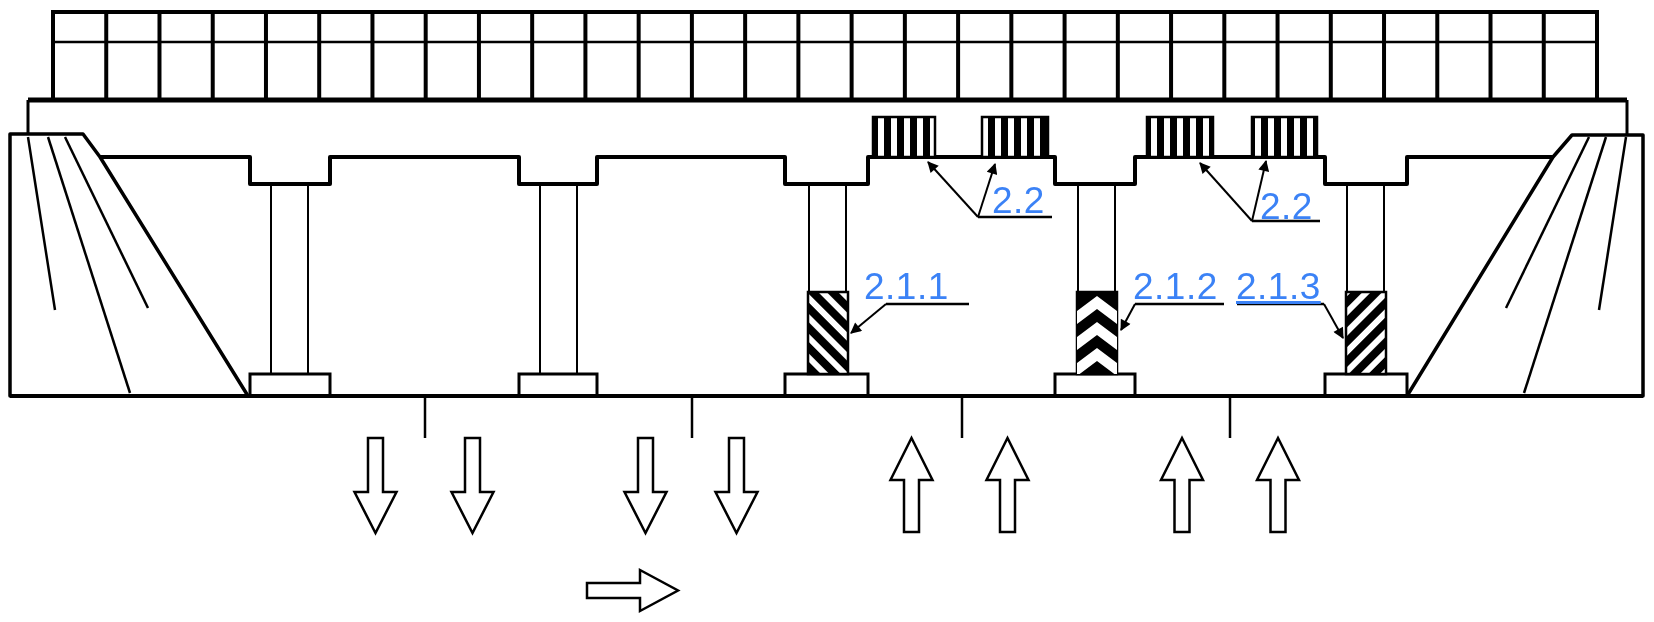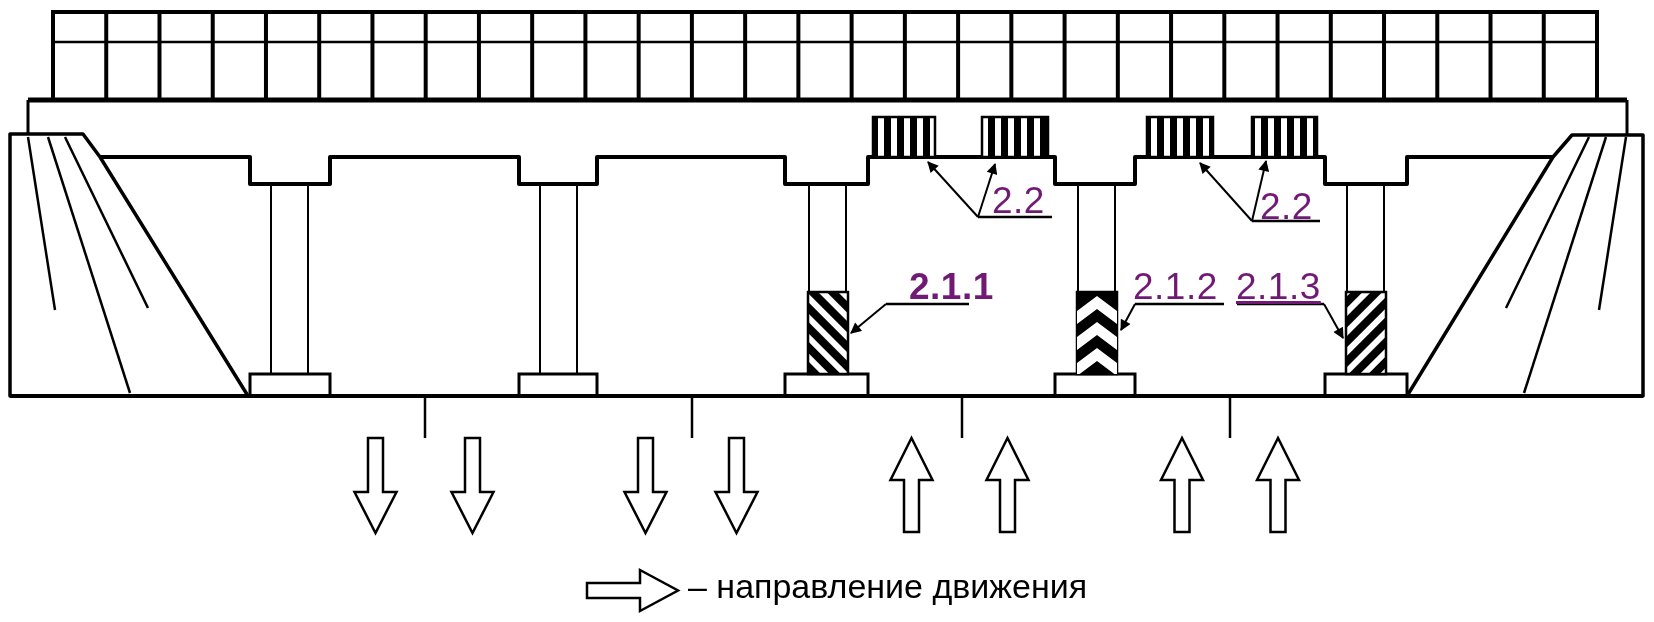--- a/index.html
+++ b/index.html
@@ -6,21 +6,21 @@
   .stage{
     position:relative;
     width:1654px;height:622px;
     background:#ffffff;
     font-family:"Liberation Sans", sans-serif;
     overflow:hidden;
   }
   .stage svg{position:absolute;left:0;top:0;}
   .dlabel{
     position:absolute;
-    color:#701a75;
+    color:#3b82f6;
     font-family:"Liberation Sans", sans-serif;
     font-size:37px;
     line-height:1;
     white-space:nowrap;
     letter-spacing:0.5px;
   }
   .legend-text{
     position:absolute;
     left:688px;top:569px;
     color:#000;
@@ -192,21 +192,20 @@
   <g fill="#fff" stroke="#000" stroke-width="2.5" stroke-linejoin="miter">
     <path d="M904,532 L904,480 L890.5,480 L911.5,438 L932.5,480 L919,480 L919,532 Z"></path>
     <path d="M1000,532 L1000,480 L986.5,480 L1007.5,438 L1028.5,480 L1015,480 L1015,532 Z"></path>
     <path d="M1174.5,532 L1174.5,480 L1161,480 L1182,438 L1203,480 L1189.5,480 L1189.5,532 Z"></path>
     <path d="M1270.5,532 L1270.5,480 L1257,480 L1278,438 L1299,480 L1285.5,480 L1285.5,532 Z"></path>
   </g>
 
   <path d="M587,583 L640,583 L640,570 L678,590.5 L640,611 L640,598 L587,598 Z" fill="#fff" stroke="#000" stroke-width="2.5" stroke-linejoin="miter"></path>
 </svg>
 
-<div class="dlabel" style="left:909px;top:268px;font-weight:bold;">2.1.1</div>
+<div class="dlabel" style="left:864px;top:268px;">2.1.1</div>
 <div class="dlabel" style="left:1133px;top:268px;">2.1.2</div>
 <div class="dlabel" style="left:1236px;top:268px;text-decoration:underline;">2.1.3</div>
 <div class="dlabel" style="left:992px;top:182px;">2.2</div>
 <div class="dlabel" style="left:1260px;top:188px;">2.2</div>
 
-<div class="legend-text">– направление движения</div>
 
 </div>
 
 </body></html>

